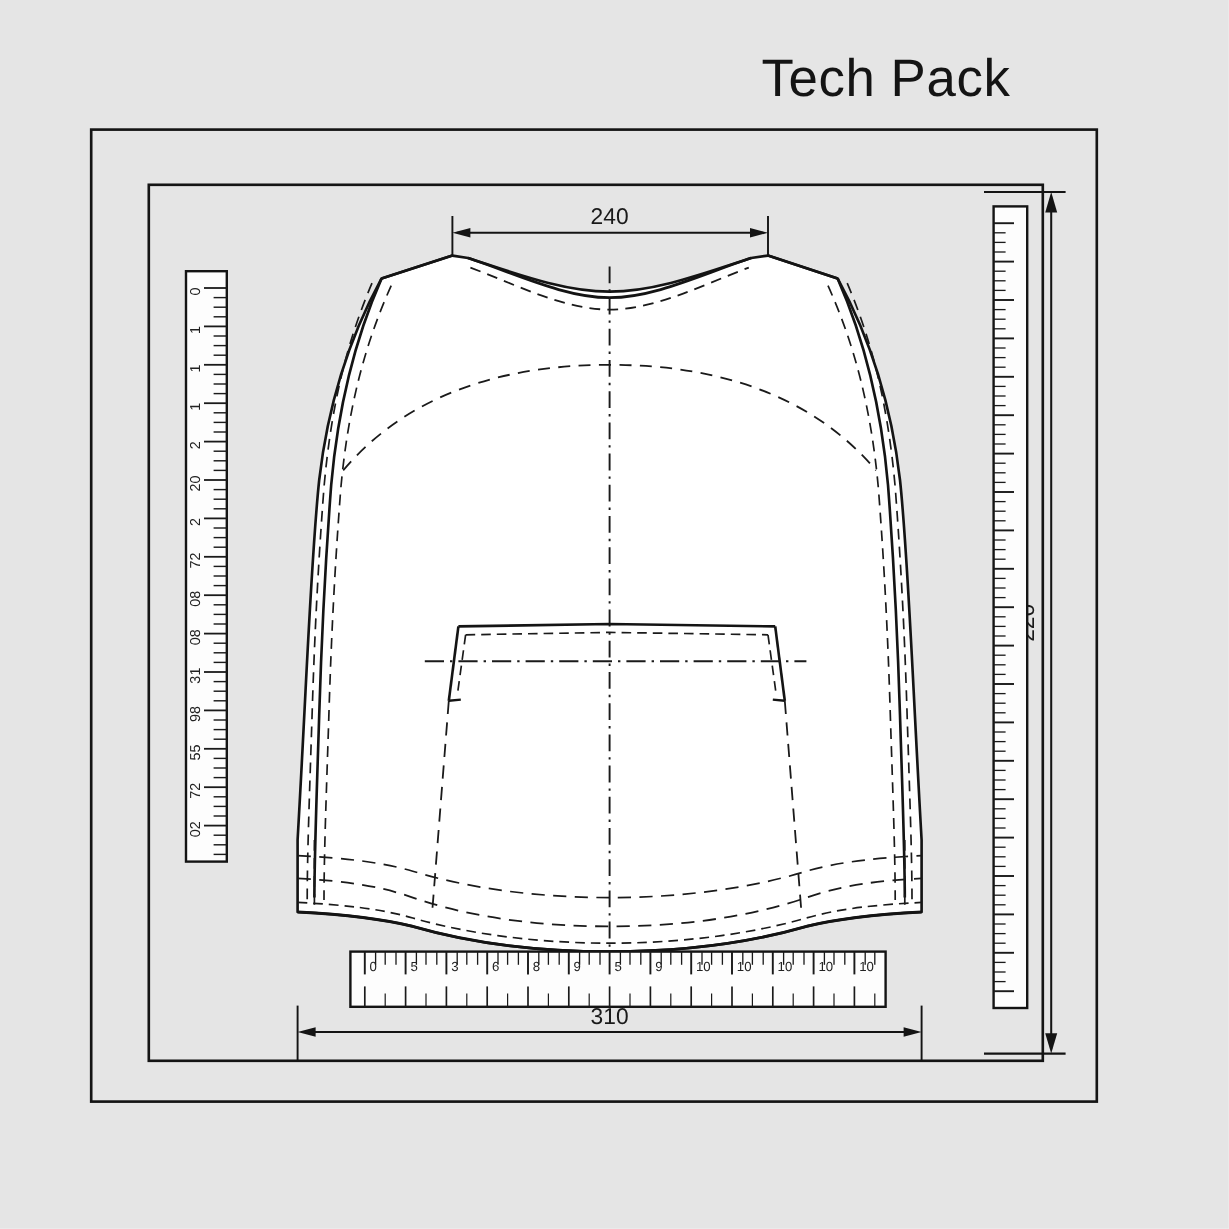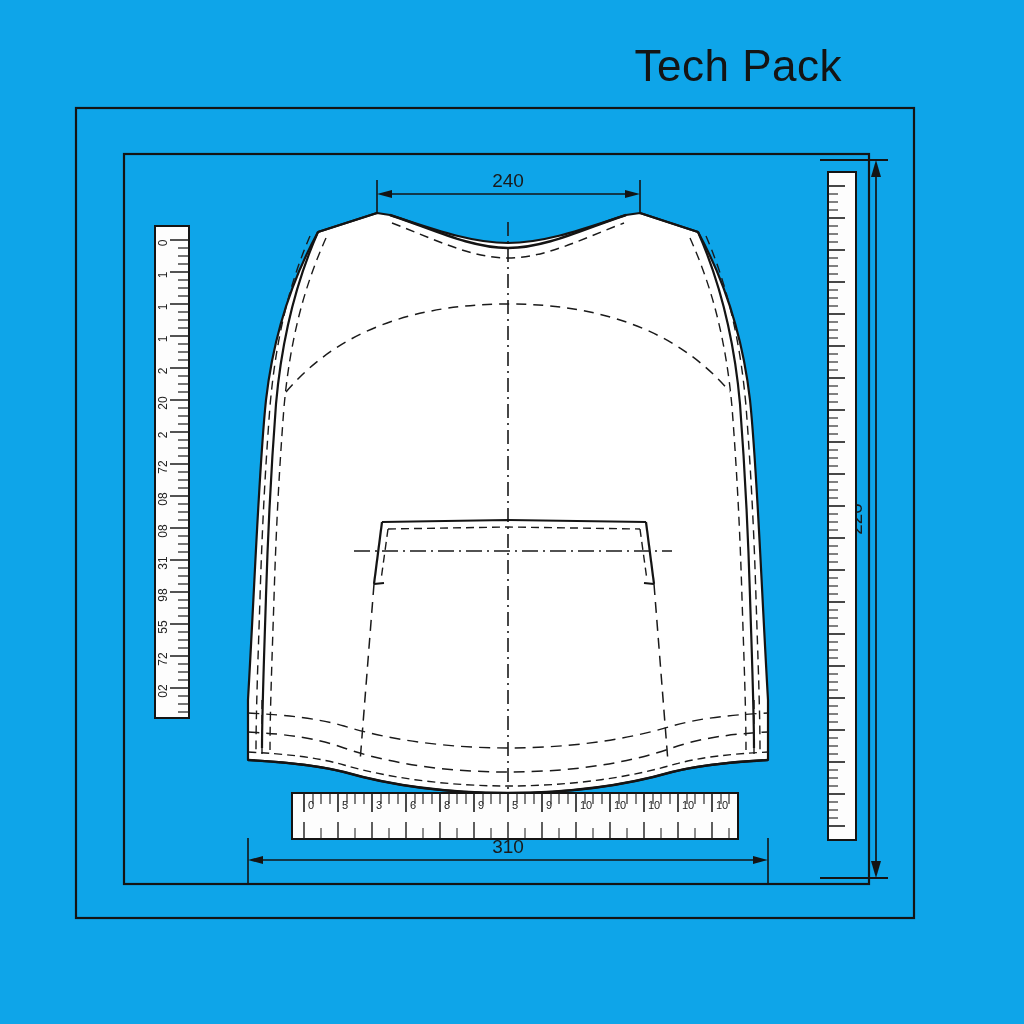--- a/index.html
+++ b/index.html
@@ -13,21 +13,21 @@
     height: 1024px;
     position: relative;
     font-family: "Liberation Sans", sans-serif;
     overflow: hidden;
   }
   #page {
     position: absolute;
     inset: 0;
     width: 1024px;
     height: 1024px;
-    background: #0ea5e9;
+    background: #e5e5e5;
   }
   #title {
     position: absolute;
     right: 182px;
     top: 44px;
     font-family: "Liberation Sans", sans-serif;
     font-size: 44px;
     font-weight: 400;
     color: #141414;
     letter-spacing: 0.5px;

